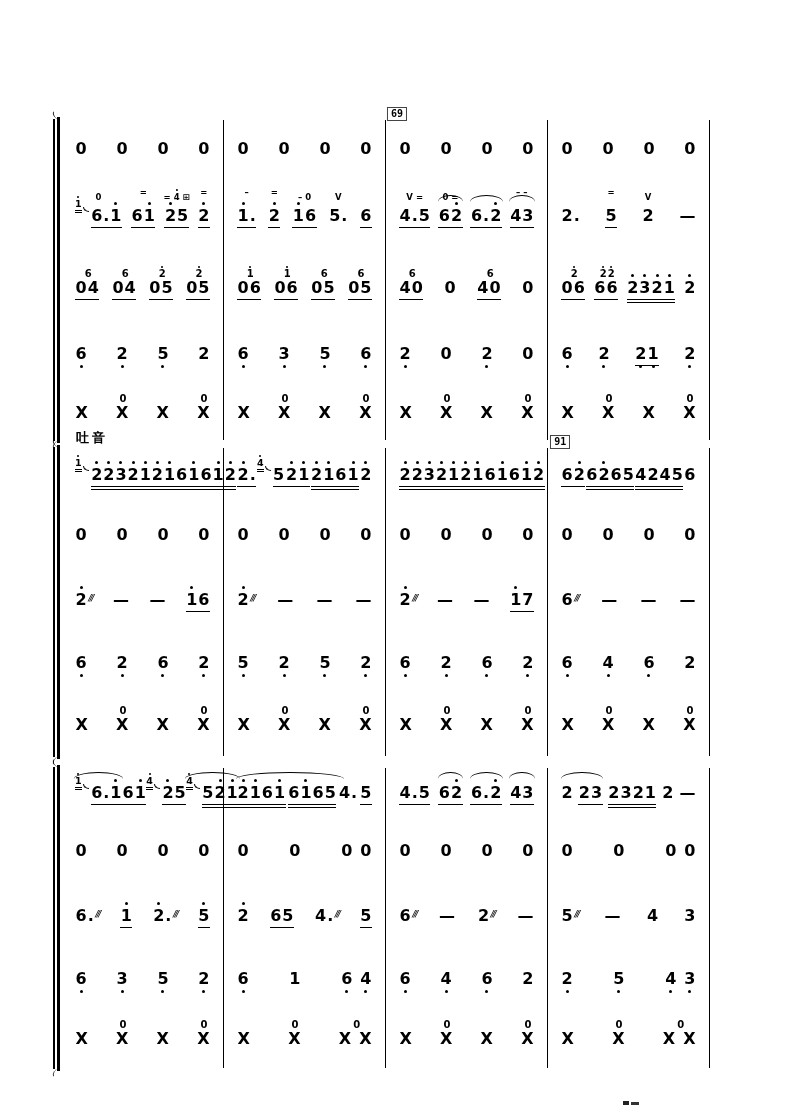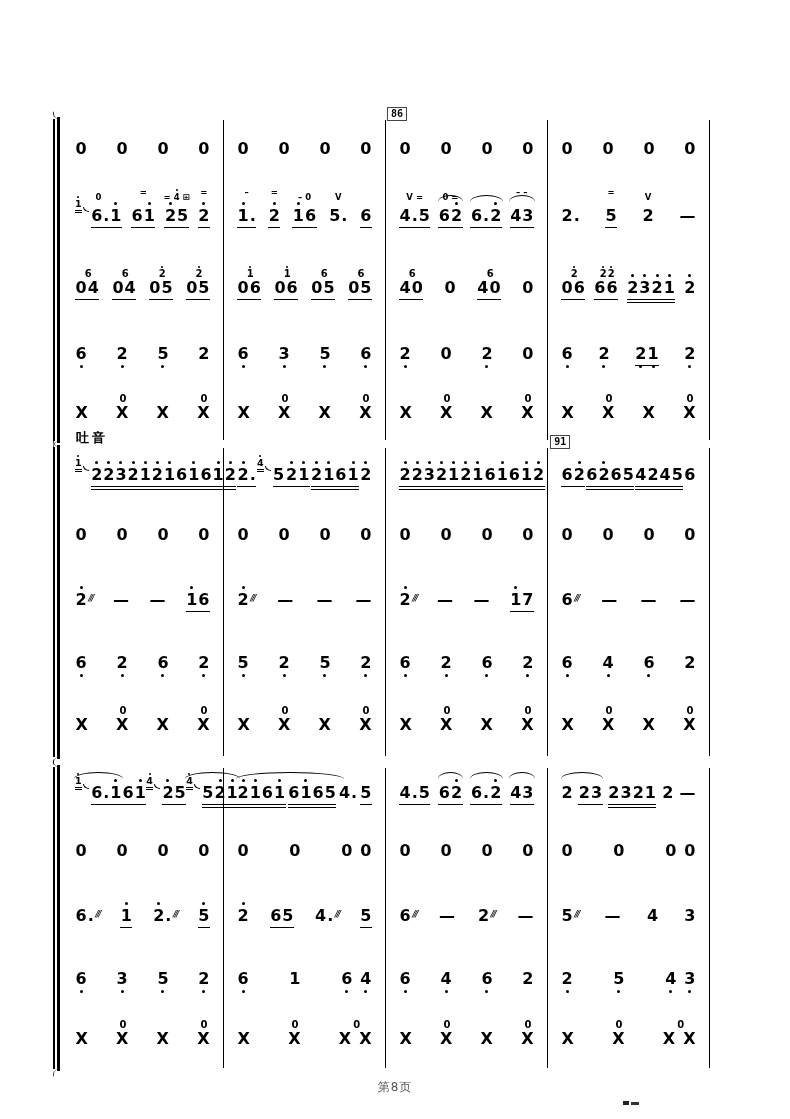--- a/index.html
+++ b/index.html
@@ -68,21 +68,21 @@
 </head>
 <body>
 
 <div class="page">
   <div>
       <div class="sys" style="top: 120px; height: 320px;">
         <div class="brace">
           <i class="curl t"></i>
           <i class="curl b"></i>
         </div>
-        <div class="mnum" style="left: 51.7%;">86</div>
+        <div class="mnum" style="left: 51.7%;">69</div>
         <div class="grid">
           <div class="ms">
             <div class="lr" style="height: 58px;">
               <span class="note">
                 <span class="nrow">
                   <span class="body">
                     <span class="ch">
                       <span class="da"></span>
                       <span class="cv">0</span>
                       <span class="db"></span>
@@ -4051,18 +4051,17 @@
                       <span class="db"></span>
                     </span>
                   </span>
                 </span>
               </span>
             </div>
           </div>
         </div>
       </div>
     </div>
-  <div class="footer">第8页</div>
   <div class="corner">
       <i></i>
       <i></i>
     </div>
 </div>
 
 </body></html>

